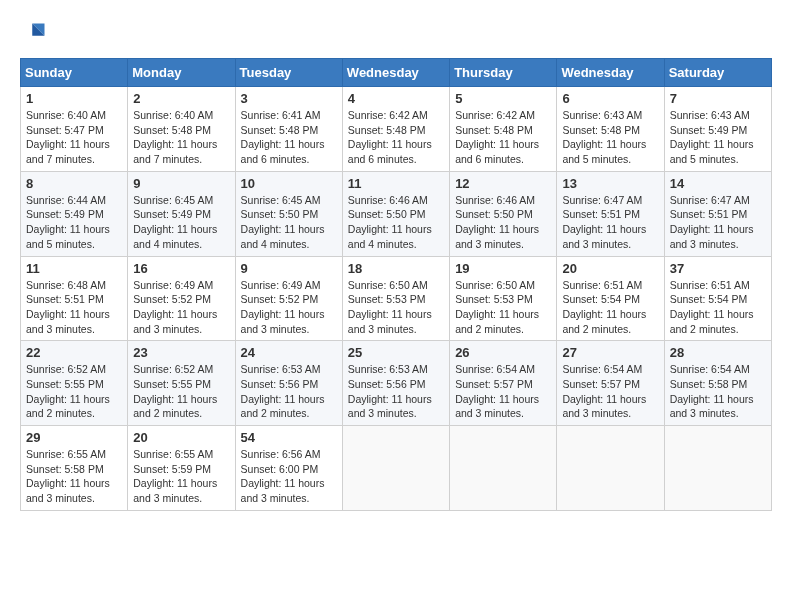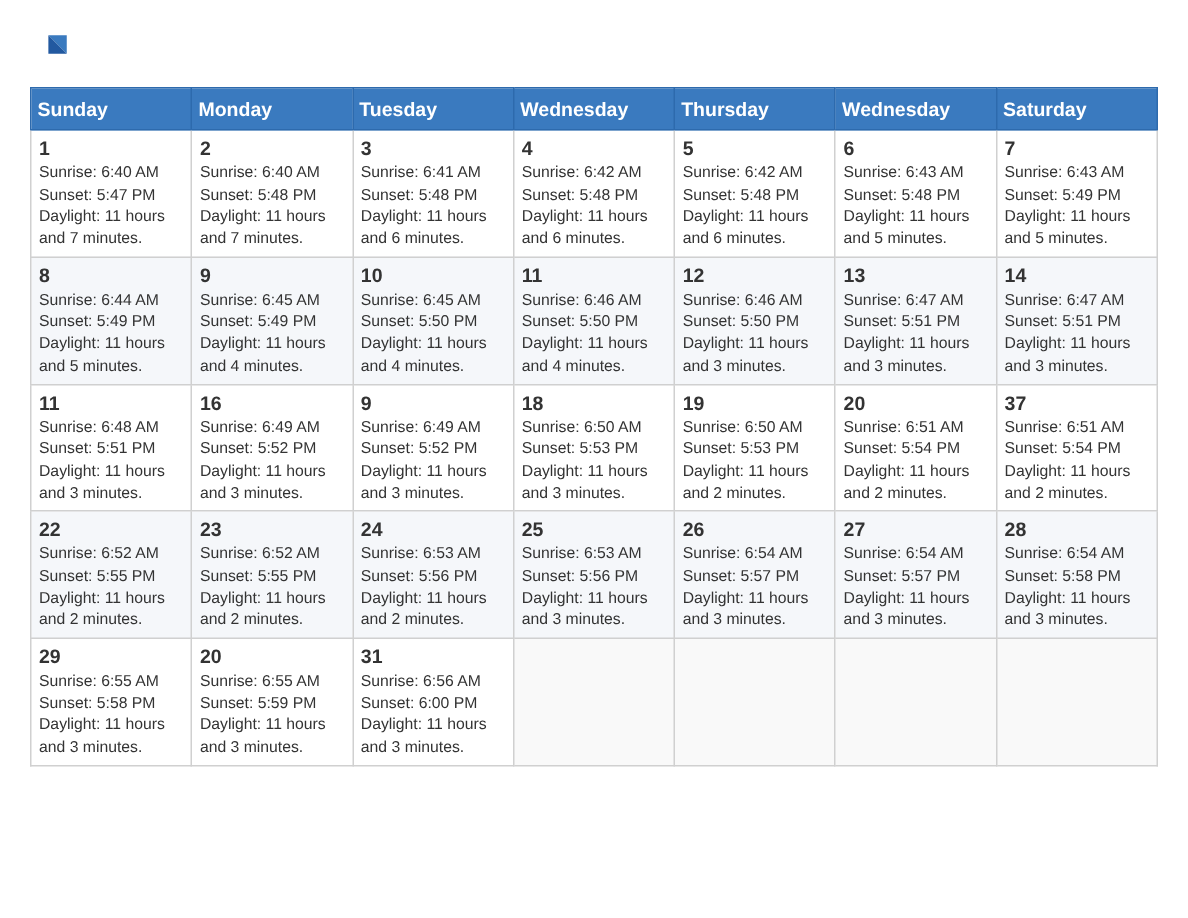--- a/index.html
+++ b/index.html
@@ -339,21 +339,21 @@
         </td>
         <td>
           <span class="day-num">20</span>
         <div class="cell-info">
           Sunrise: 6:55 AM<br>
           Sunset: 5:59 PM<br>
           Daylight: 11 hours and 3 minutes.
         </div>
         </td>
         <td>
-          <span class="day-num">31</span>
+          <span class="day-num">54</span>
         <div class="cell-info">
           Sunrise: 6:56 AM<br>
           Sunset: 6:00 PM<br>
           Daylight: 11 hours and 3 minutes.
         </div>
         </td>
         <td class="empty-cell"></td>
         <td class="empty-cell"></td>
         <td class="empty-cell"></td>
         <td class="empty-cell"></td>

